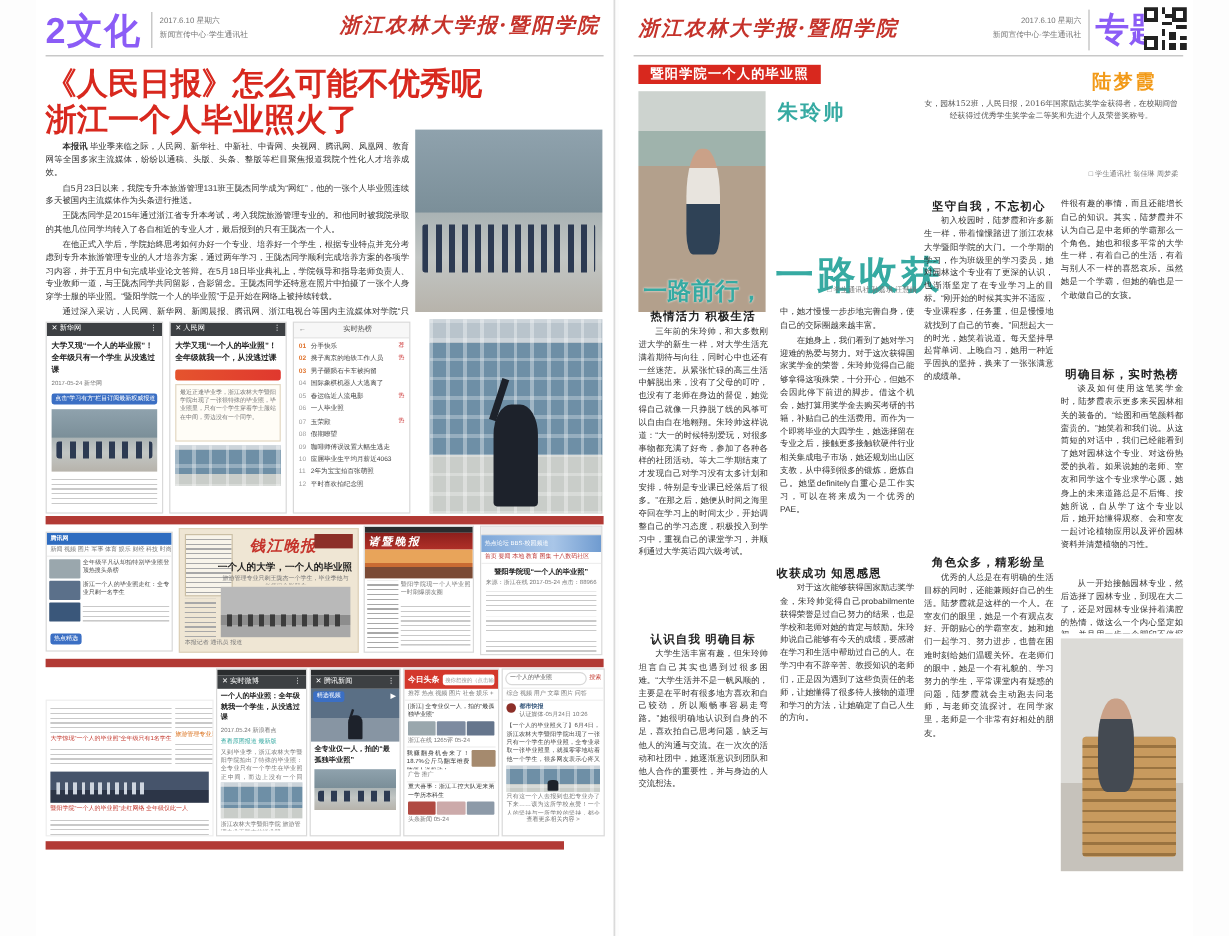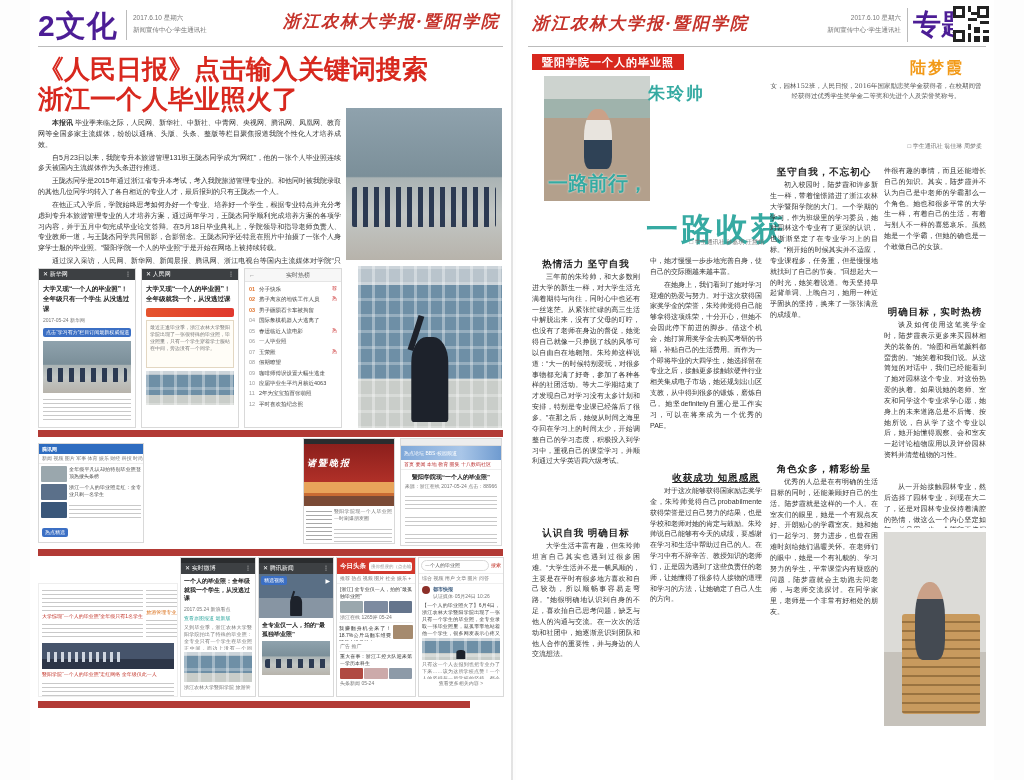--- a/index.html
+++ b/index.html
@@ -7,21 +7,21 @@
   .a{position:absolute;}
   .page{position:absolute;top:0;height:780px;background:#fff;}
   .fold{position:absolute;top:0;left:511px;width:2px;height:780px;background:linear-gradient(90deg,#eee,#d9d9d9,#eee);}
   
   .f5{font-size:5px;line-height:1.4;}
   .f6{font-size:6px;line-height:1.45;}
   .f65{font-size:6.5px;line-height:1.5;}
   .f7{font-size:7px;line-height:1.55;}
   .just{text-align:justify;overflow:hidden;}
   .gray{color:#777;}
-  .green{color:#4c1d95;}
+  .green{color:#8b5cf6;}
   .red{color:#d8281e;}
   .teal{color:#36aaa2;}
   .orange{color:#f29a18;}
   .b{font-weight:bold;}
   .ctr{text-align:center;}
   .rt{text-align:right;}
   .masthead{color:#c5332b;font-family:"DejaVu Serif","Liberation Serif",serif;
     font-style:italic;font-weight:bold;letter-spacing:2px;}
   .rule{background:#bbb;height:1px;}
   .vrule{background:#bbb;width:1px;}
@@ -73,21 +73,21 @@
 
 <div class="page" style="left:30px;width:482px;">
 
   <div class="a green b" style="left:8px;top:6px;font-size:30px;letter-spacing:1px;">2文化</div>
   <div class="a vrule" style="left:96px;top:10px;height:30px;"></div>
   <div class="a f65 gray" style="left:103px;top:13px;">2017.6.10 星期六</div>
   <div class="a f65 gray" style="left:103px;top:25px;">新闻宣传中心·学生通讯社</div>
   <div class="a masthead rt" style="left:250px;top:10px;width:220px;font-size:17px;">浙江农林大学报·暨阳学院</div>
   <div class="a rule" style="left:8px;top:46px;width:465px;"></div>
 
-  <div class="a red b" style="left:8px;top:52px;font-size:26px;letter-spacing:0px;">《人民日报》点击输入关键词搜索</div>
+  <div class="a red b" style="left:8px;top:52px;font-size:26px;letter-spacing:0px;">《人民日报》怎么可能不优秀呢</div>
   <div class="a red b" style="left:8px;top:82px;font-size:26px;">浙江一个人毕业照火了</div>
 
   <div class="a f7 just" style="left:8px;top:118px;width:303px;height:148px;">
     <p class="para"><b>本报讯</b>
       <span>毕业季来临之际，人民网、新华社、中新社、中青网、央视网、腾讯网、凤凰网、教育网等全国多家主流媒体，纷纷以通稿、头版、头条、整版等栏目聚焦报道我院个性化人才培养成效。</span></p>
     <p class="para">自5月23日以来，我院专升本旅游管理131班王陇杰同学成为“网红”，他的一张个人毕业照连续多天被国内主流媒体作为头条进行推送。</p>
     <p class="para">王陇杰同学是2015年通过浙江省专升本考试，考入我院旅游管理专业的。和他同时被我院录取的其他几位同学均转入了各自相近的专业人才，最后报到的只有王陇杰一个人。</p>
     <p class="para">在他正式入学后，学院始终思考如何办好一个专业、培养好一个学生，根据专业特点并充分考虑到专升本旅游管理专业的人才培养方案，通过两年学习，王陇杰同学顺利完成培养方案的各项学习内容，并于五月中旬完成毕业论文答辩。在5月18日毕业典礼上，学院领导和指导老师负责人、专业教师一道，与王陇杰同学共同留影，合影留念。王陇杰同学还特意在照片中拍摄了一张个人身穿学士服的毕业照。“暨阳学院一个人的毕业照”于是开始在网络上被持续转载。</p>
     <p class="para">通过深入采访，人民网、新华网、新闻晨报、腾讯网、浙江电视台等国内主流媒体对学院“只招一个学生也要将他好好培养成材”的教育理念给予了充分肯定和高度认同，纷纷以“浙江一个大学班级里仅有一人毕业”、“一个人的毕业照走红网络”、“浙江一个人的毕业照背后：专厂情怀坚守大旗”、“浙江一个人毕业照火了，全年级只有一个学生的暖心故事”等为题，进行了深度报道。其中，腾讯新闻客户端教育栏目还将此图文推送至头条，以滚动新闻的方式在头条进行推行。</p>
   </div>
@@ -206,24 +206,36 @@
       <div class="thumb" style="width:26px;height:16px;background:#5b708a;"></div>
       <div class="f5 just" style="flex:1;height:16px;overflow:hidden;color:#444;">浙江一个人的毕业照走红：全专业只剩一名学生</div>
     </div>
     <div class="newsrow">
       <div class="thumb" style="width:26px;height:16px;background:#3a577a;"></div>
       <div class="tx" style="flex:1;height:16px;"></div>
     </div>
     <div class="banner-blue" style="margin:2px 3px;display:inline-block;">热点精选</div>
   </div>
 
+  <div class="a" style="left:119px;top:440px;width:148px;height:102px;background:#efe6d4;border:1px solid #ddd0b8;overflow:hidden;">
+    <div class="a txd" style="left:4px;top:4px;width:38px;height:50px;background-color:#f8f4ea;border:1px solid #cbbfa4;"></div>
+    <div class="a masthead" style="left:58px;top:5px;font-size:13px;letter-spacing:1px;">钱江晚报</div>
+    <div class="a" style="left:112px;top:4px;width:32px;height:12px;background:#8c2f28;"></div>
+    <div class="a b ctr" style="left:30px;top:26px;width:115px;font-size:8px;color:#222;">一个人的大学，一个人的毕业照</div>
+    <div class="a f5 ctr gray" style="left:34px;top:38px;width:108px;height:8px;overflow:hidden;">旅游管理专业只剩王陇杰一个学生，毕业季他与老师们合影留念</div>
+    <div class="a ph" style="left:34px;top:48px;width:108px;height:42px;background:linear-gradient(180deg,#b9b9b9 0 55%,#8d8d8d 55% 75%,#a8a8a8 75% 100%);">
+      <div class="ppl" style="position:absolute;left:5%;right:5%;top:55%;height:24%;background:repeating-linear-gradient(90deg,#3b3b3b 0 4px,rgba(0,0,0,0) 4px 9px);"></div>
+    </div>
+    <div class="a f5 gray" style="left:4px;top:92px;width:140px;white-space:nowrap;overflow:hidden;">本报记者 通讯员 报道</div>
+    <div class="a txd" style="left:4px;top:58px;width:26px;height:32px;"></div>
+  </div>
 
   <div class="a shot" style="left:273px;top:438px;width:90px;height:104px;">
     <div class="statbar"></div>
-    <div style="height:14px;background:linear-gradient(180deg,#8c1f1c,#b03028);display:flex;align-items:center;padding:12px 3px;">
+    <div style="height:14px;background:linear-gradient(180deg,#8c1f1c,#b03028);display:flex;align-items:center;padding:0 3px;">
       <span class="masthead" style="color:#fff;font-size:9px;">诸暨晚报</span>
     </div>
     <div class="ph" style="height:24px;background:linear-gradient(180deg,#e8a45a 0 45%,#c96b33 45% 60%,#7a4a35 60% 100%);"></div>
     <div style="display:flex;gap:2px;padding:2px;">
       <div class="txd" style="width:26px;height:56px;"></div>
       <div style="flex:1;">
         <div class="f5 just gray" style="height:18px;overflow:hidden;">暨阳学院现一个人毕业照一时刷爆朋友圈</div>
         <div class="tx" style="height:36px;"></div>
       </div>
     </div>
@@ -362,47 +374,47 @@
   <div class="a vrule" style="left:391px;top:8px;height:34px;"></div>
   <div class="a green b" style="left:397px;top:6px;font-size:28px;">专题3</div>
   <svg class="a" style="left:437px;top:6px;" width="36" height="36" viewBox="0 0 12 12" shape-rendering="crispEdges">
     <rect width="12" height="12" fill="#fff"></rect>
     <path fill="#222" d="M0 0h4v4H0zM8 0h4v4H8zM0 8h4v4H0zM1 1v2h2V1zM9 1v2h2V1zM1 9v2h2V9zM5 0h1v2H5zM6 2h2v1H6zM5 4h3v1H5zM9 5h3v1H9zM5 6h1v2H5zM7 7h2v2H7zM10 8h2v1h-2zM5 9h1v3H5zM7 10h2v2H7zM10 10h2v2h-2z"></path>
   </svg>
   <div class="a rule" style="left:12px;top:46px;width:458px;"></div>
 
   <div class="a" style="left:16px;top:54px;width:152px;height:16px;background:#d8281e;color:#fff;font-size:11px;font-weight:bold;line-height:16px;text-align:center;letter-spacing:1px;">暨阳学院一个人的毕业照</div>
 
-  <div class="a ph ph-beach" style="left:28px;top:76px;width:106px;height:125px;">
+  <div class="a ph ph-beach" style="left:16px;top:76px;width:106px;height:184px;">
     <div class="fig-girl"></div>
     <div class="a teal b" style="left:4px;bottom:4px;font-size:20px;text-shadow:0 0 2px #fff;">一路前行，</div>
   </div>
 
   <div class="a teal b" style="left:132px;top:82px;font-size:17px;letter-spacing:2px;">朱玲帅</div>
   <div class="a teal b" style="left:130px;top:208px;font-size:32px;letter-spacing:3px;">一路收获</div>
   <div class="a f6 gray rt" style="left:130px;top:238px;width:118px;">□ 学生通讯社 孙嘉琪 汪慧娟</div>
 
   <div class="a orange b rt" style="left:330px;top:58px;width:118px;font-size:16px;letter-spacing:2px;">陆梦霞</div>
   <div class="a f65 ctr" style="left:254px;top:82px;width:212px;height:22px;overflow:hidden;color:#555;font-family:'DejaVu Serif','Liberation Serif',serif;">女，园林152班，人民日报，2016年国家励志奖学金获得者，在校期间曾经获得过优秀学生奖学金二等奖和先进个人及荣誉奖称号。</div>
   <div class="a f6 gray rt" style="left:330px;top:142px;width:136px;">□ 学生通讯社 翁佳琳 周梦柔</div>
 
-  <div class="a secthead" style="left:16px;top:258px;width:108px;">热情活力 坚守自我</div>
+  <div class="a secthead" style="left:16px;top:258px;width:108px;">热情活力 积极生活</div>
   <div class="a f7 just" style="left:16px;top:272px;width:108px;height:250px;">
     <p class="para">三年前的朱玲帅，和大多数刚进大学的新生一样，对大学生活充满着期待与向往，同时心中也还有一丝迷茫。从紧张忙碌的高三生活中解脱出来，没有了父母的叮咛，也没有了老师在身边的督促，她觉得自己就像一只挣脱了线的风筝可以自由自在地翱翔。朱玲帅这样说道：“大一的时候特别爱玩，对很多事物都充满了好奇，参加了各种各样的社团活动。等大二学期结束了才发现自己对学习没有太多计划和安排，特别是专业课已经落后了很多。”在那之后，她便从时间之海里夺回在学习上的时间太少，开始调整自己的学习态度，积极投入到学习中，重视自己的课堂学习，并顺利通过大学英语四六级考试。</p>
   </div>
   <div class="a secthead" style="left:16px;top:527px;width:108px;">认识自我 明确目标</div>
   <div class="a f7 just" style="left:16px;top:541px;width:108px;height:168px;">
     <p class="para">大学生活丰富有趣，但朱玲帅坦言自己其实也遇到过很多困难。“大学生活并不是一帆风顺的，主要是在平时有很多地方喜欢和自己较劲，所以顺畅事容易走弯路。”她很明确地认识到自身的不足，喜欢拍自己思考问题，缺乏与他人的沟通与交流。在一次次的活动和社团中，她逐渐意识到团队和他人合作的重要性，并与身边的人交流想法。</p>
   </div>
 
   <div class="a f7 just" style="left:134px;top:256px;width:112px;height:212px;">
     <p class="para" style="text-indent:0;">中，她才慢慢一步步地完善自身，使自己的交际圈越来越丰富。</p>
     <p class="para">在她身上，我们看到了她对学习迎难的热爱与努力。对于这次获得国家奖学金的荣誉，朱玲帅觉得自己能够拿得这项殊荣，十分开心，但她不会因此停下前进的脚步。借这个机会，她打算用奖学金去购买考研的书籍，补贴自己的生活费用。而作为一个即将毕业的大四学生，她选择留在专业之后，接触更多接触软硬件行业相关集成电子市场，她还规划出山区支教，从中得到很多的锻炼，磨炼自己。她坚definitely自重心是工作实习，可以在将来成为一个优秀的 PAE。</p>
   </div>
-  <div class="a secthead" style="left:144px;top:472px;width:112px;text-decoration:underline;">收获成功 知恩感恩</div>
+  <div class="a secthead" style="left:119px;top:472px;width:112px;">收获成功 知恩感恩</div>
   <div class="a f7 just" style="left:134px;top:486px;width:112px;height:223px;">
     <p class="para">对于这次能够获得国家励志奖学金，朱玲帅觉得自己probabilmente获得荣誉是过自己努力的结果，也是学校和老师对她的肯定与鼓励。朱玲帅说自己能够有今天的成绩，要感谢在学习和生活中帮助过自己的人。在学习中有不辞辛苦、教授知识的老师们，正是因为遇到了这些负责任的老师，让她懂得了很多待人接物的道理和学习的方法，让她确定了自己人生的方向。</p>
   </div>
 
   <div class="a secthead" style="left:254px;top:166px;width:108px;">坚守自我，不忘初心</div>
   <div class="a f7 just" style="left:254px;top:180px;width:108px;height:278px;">
     <p class="para">初入校园时，陆梦霞和许多新生一样，带着憧憬踏进了浙江农林大学暨阳学院的大门。一个学期的学习，作为班级里的学习委员，她对园林这个专业有了更深的认识，也渐渐坚定了在专业学习上的目标。“刚开始的时候其实并不适应，专业课程多，任务重，但是慢慢地就找到了自己的节奏。”回想起大一的时光，她笑着说道。每天坚持早起背单词、上晚自习，她用一种近乎固执的坚持，换来了一张张满意的成绩单。</p>
   </div>
   <div class="a secthead" style="left:254px;top:463px;width:108px;">角色众多，精彩纷呈</div>
   <div class="a f7 just" style="left:254px;top:477px;width:108px;height:232px;">

